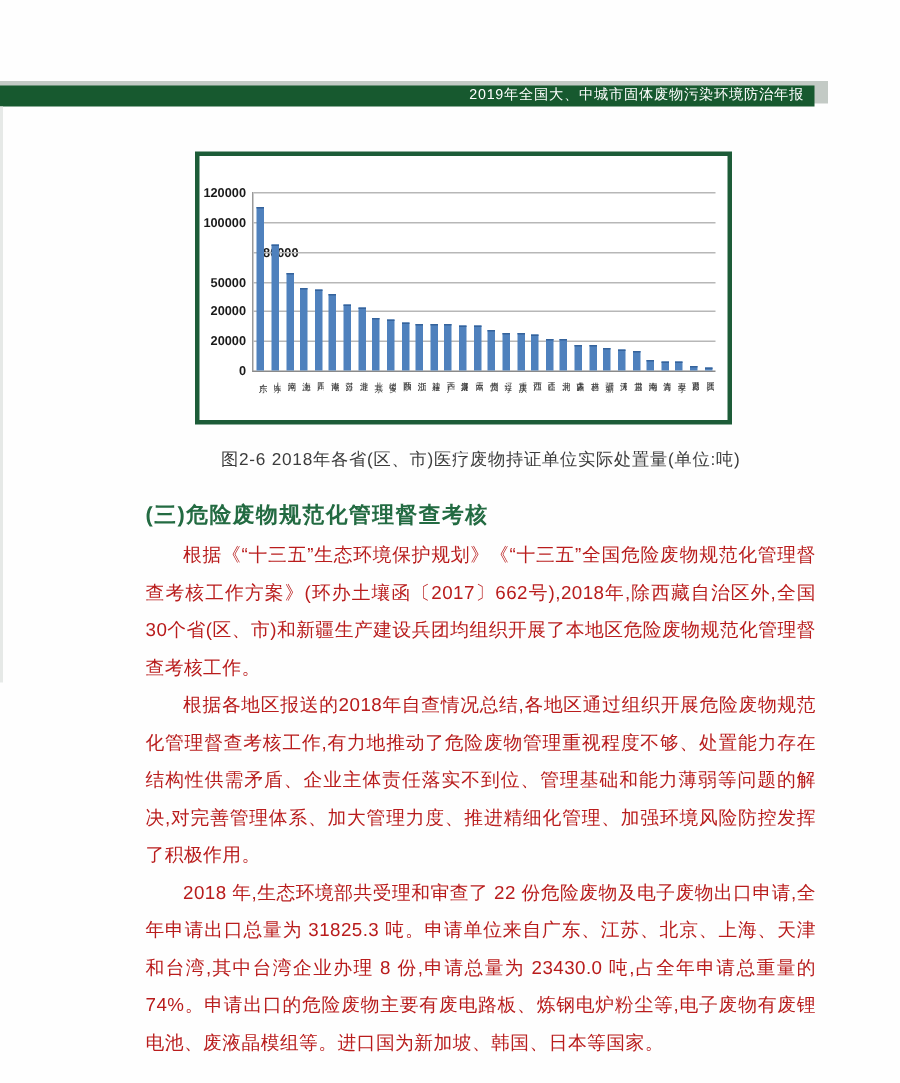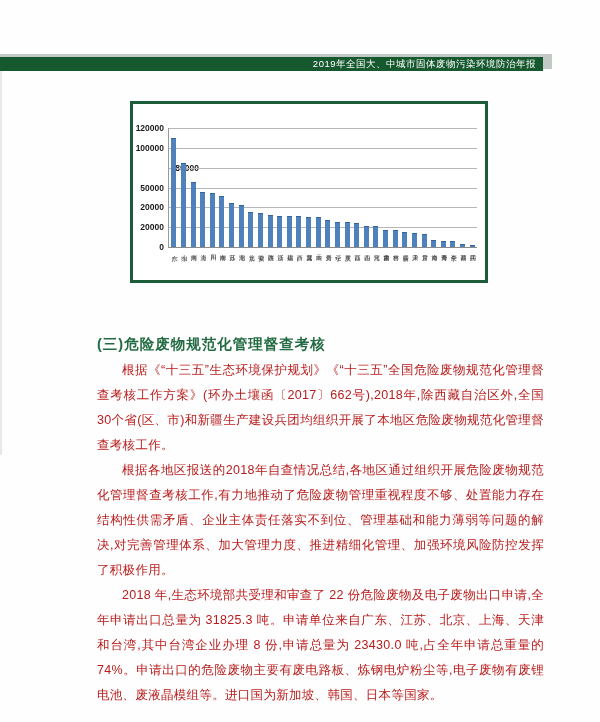--- a/index.html
+++ b/index.html
@@ -208,20 +208,21 @@
         <div class="xlabel">天津</div>
         <div class="xlabel">甘肃</div>
         <div class="xlabel">海南</div>
         <div class="xlabel">青海</div>
         <div class="xlabel">宁夏</div>
         <div class="xlabel">西藏</div>
         <div class="xlabel">兵团</div>
       </div>
   </div>
 
+  <div class="caption">图2-6 2018年各省(区、市)医疗废物持证单位实际处置量(单位:吨)</div>
 
   <div class="content">
     <h3 class="sec-heading">(三)危险废物规范化管理督查考核</h3>
     <p class="para">根据《“十三五”生态环境保护规划》《“十三五”全国危险废物规范化管理督查考核工作方案》(环办土壤函〔2017〕662号),2018年,除西藏自治区外,全国30个省(区、市)和新疆生产建设兵团均组织开展了本地区危险废物规范化管理督查考核工作。</p>
     <p class="para">根据各地区报送的2018年自查情况总结,各地区通过组织开展危险废物规范化管理督查考核工作,有力地推动了危险废物管理重视程度不够、处置能力存在结构性供需矛盾、企业主体责任落实不到位、管理基础和能力薄弱等问题的解决,对完善管理体系、加大管理力度、推进精细化管理、加强环境风险防控发挥了积极作用。</p>
     <p class="para">2018 年,生态环境部共受理和审查了 22 份危险废物及电子废物出口申请,全年申请出口总量为 31825.3 吨。申请单位来自广东、江苏、北京、上海、天津和台湾,其中台湾企业办理 8 份,申请总量为 23430.0 吨,占全年申请总重量的 74%。申请出口的危险废物主要有废电路板、炼钢电炉粉尘等,电子废物有废锂电池、废液晶模组等。进口国为新加坡、韩国、日本等国家。</p>
   </div>
 
 </div>
 

